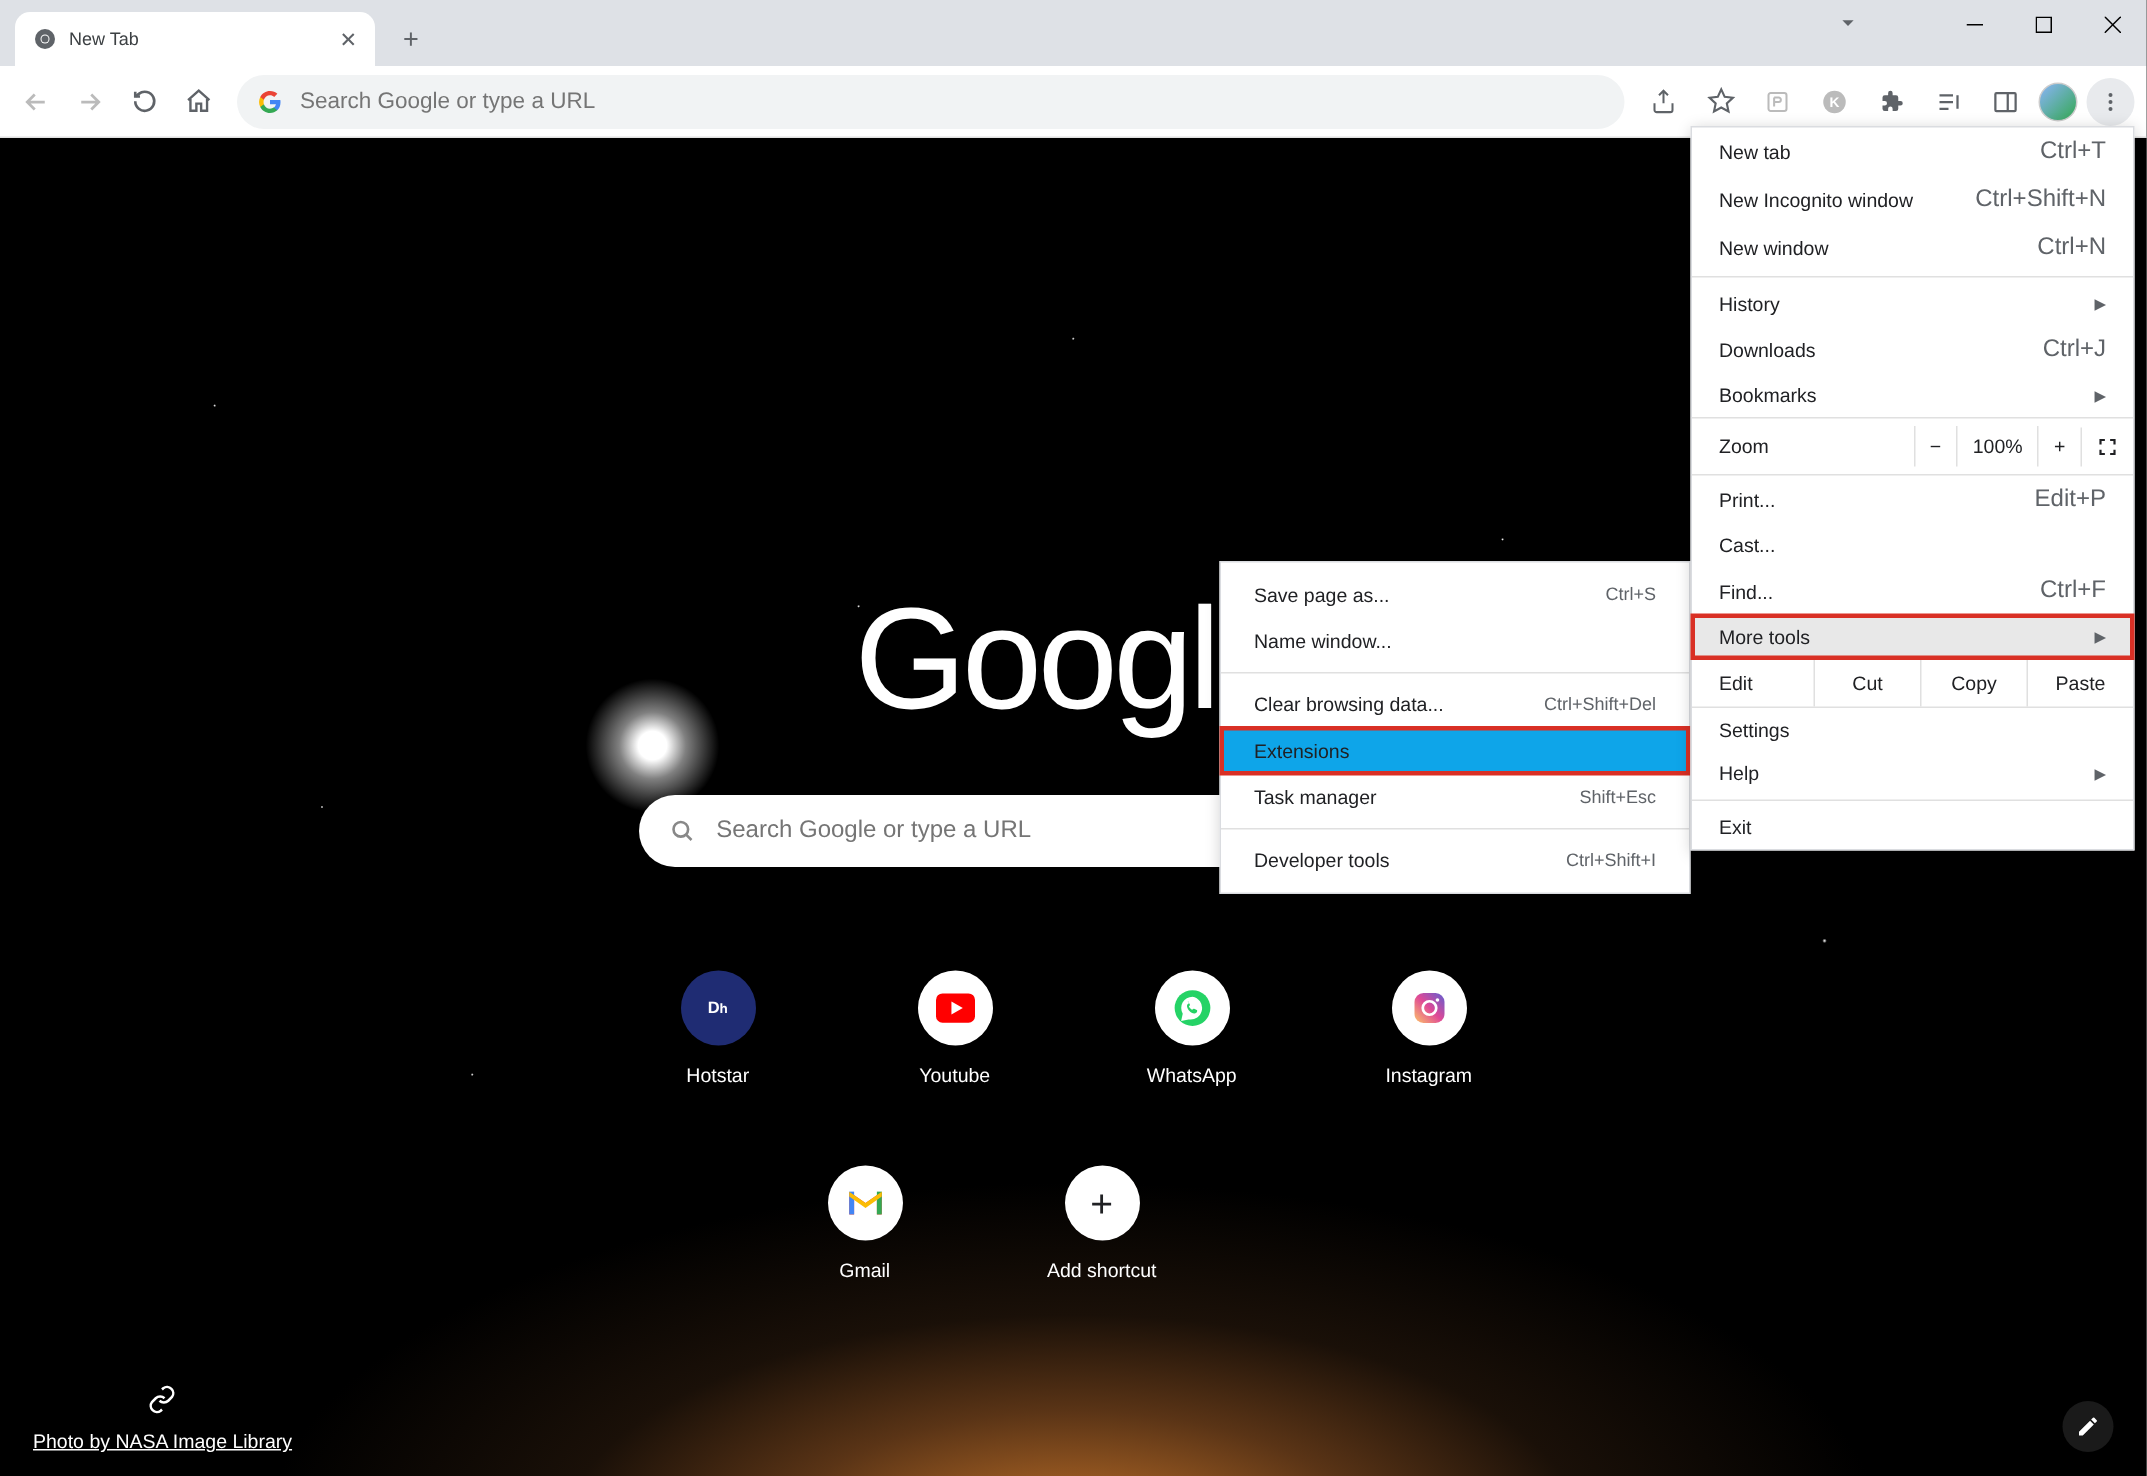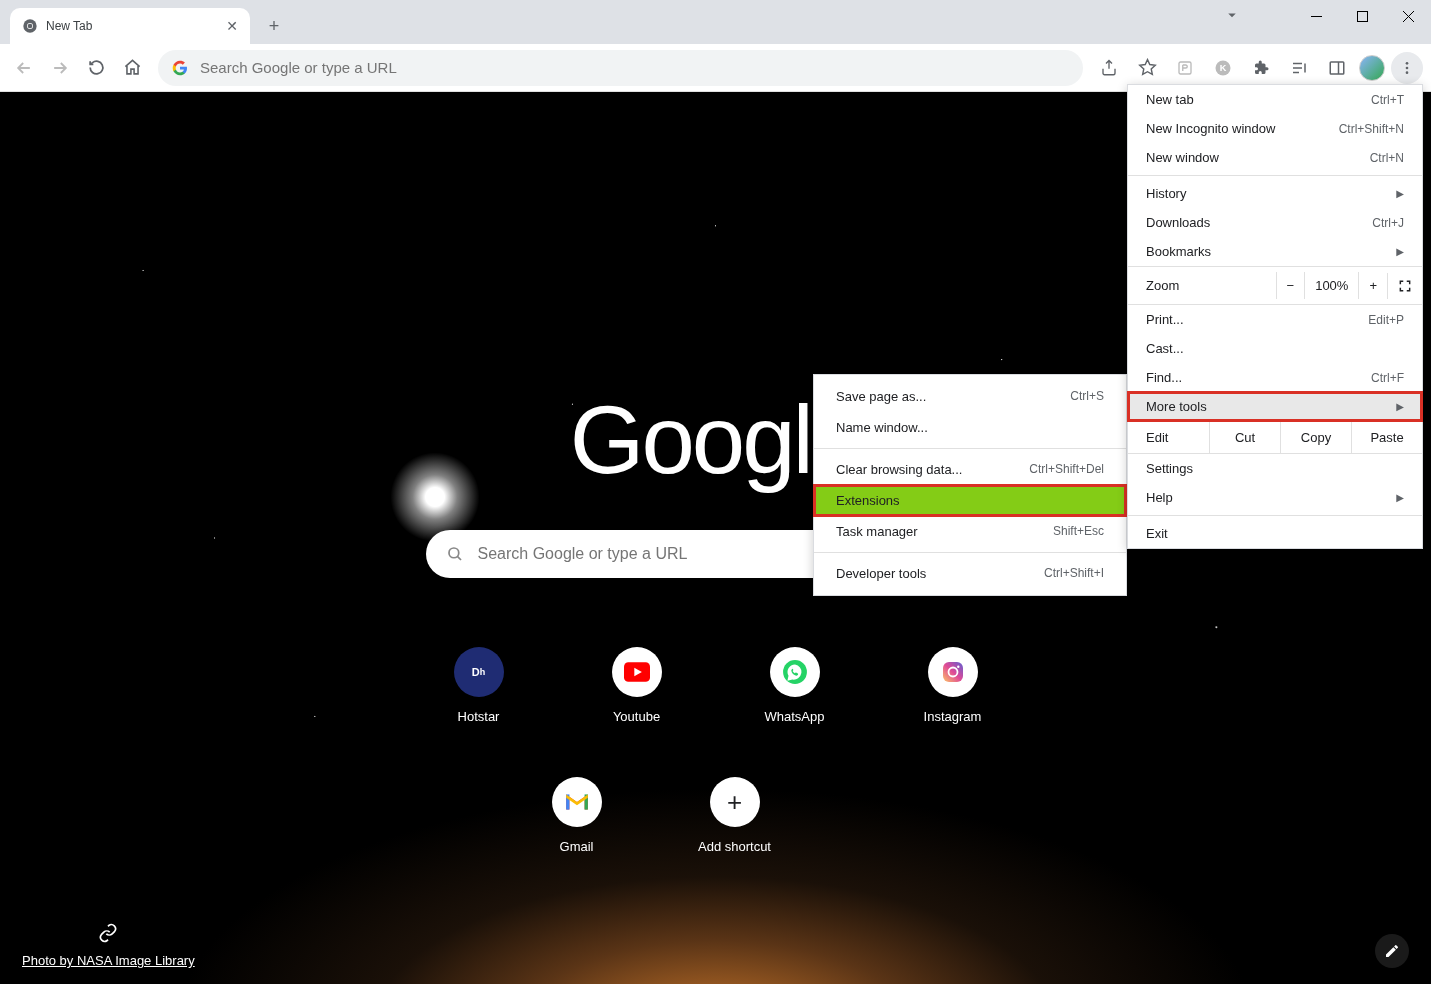--- a/index.html
+++ b/index.html
@@ -41,39 +41,39 @@
 .sc-icon { width: 50px; height: 50px; border-radius: 50%; background: #fff; display: flex; align-items: center; justify-content: center; margin-bottom: 12px; font-size: 24px; }
 .sc-label { font-size: 13px; color: #fff; white-space: nowrap; }
 
 .photo-credit { position: absolute; bottom: 16px; left: 22px; display: flex; align-items: center; gap: 10px; color: #fff; font-size: 13px; flex-direction: column; }
 .photo-credit a { color: #fff; text-decoration: underline; }
 .edit-btn { position: absolute; bottom: 16px; right: 22px; width: 34px; height: 34px; border-radius: 50%; background: rgba(255,255,255,.1); display: flex; align-items: center; justify-content: center; color: #fff; cursor: pointer; }
 
 
 .main-menu { position: absolute; top: 84px; right: 8px; width: 296px; background: #fff; box-shadow: 0 2px 10px rgba(0,0,0,.2); font-size: 13px; color: #202124; z-index: 100; border: 1px solid #dadce0; }
 .menu-item { display: flex; align-items: center; justify-content: space-between; padding: 7px 18px; cursor: pointer; }
-.menu-item .shortcut { color: #5f6368; font-size: 12px; }
+.menu-item .shortcut { color: #5f6368; font-size: 16px; }
 .menu-item .arrow { color: #5f6368; font-size: 10px; }
 .menu-sep { height: 1px; background: #e0e0e0; margin: 3px 0; }
 .menu-item.highlighted { background: #e8e8e8; outline: 3px solid #d93025; outline-offset: -2px; }
 .zoom-row { display: flex; align-items: center; padding: 5px 0 5px 18px; border-top: 1px solid #e0e0e0; border-bottom: 1px solid #e0e0e0; }
 .zoom-row .lbl { flex: 1; }
 .zoom-ctrl { display: flex; align-items: center; }
 .zoom-ctrl span, .zoom-ctrl div { padding: 6px 10px; border-left: 1px solid #e0e0e0; }
 .edit-row { display: flex; border-top: 1px solid #e0e0e0; border-bottom: 1px solid #e0e0e0; }
 .edit-row div { padding: 8px 0; text-align: center; border-right: 1px solid #e0e0e0; }
 .edit-row div:last-child { border-right: none; }
 .edit-row .lbl { width: 82px; text-align: left; padding-left: 18px; }
 .edit-row .act { flex: 1; cursor: pointer; }
 
 
 .sub-menu { position: absolute; top: 374px; right: 304px; width: 314px; background: #fff; box-shadow: 0 2px 10px rgba(0,0,0,.2); font-size: 13px; color: #202124; z-index: 99; border: 1px solid #dadce0; padding: 6px 0; margin-left: 33px; }
 .sub-item { display: flex; justify-content: space-between; padding: 8px 22px; cursor: pointer; }
 .sub-item.disabled { color: #aaa; cursor: default; }
-.sub-item.highlighted2 { background: #84cc16; outline: 3px solid #d93025; outline-offset: -2px; }
+.sub-item.highlighted2 { background: #0ea5e9; outline: 3px solid #d93025; outline-offset: -2px; }
 .sub-item .shortcut { color: #5f6368; font-size: 12px; }
 .sub-sep { height: 1px; background: #e0e0e0; margin: 5px 0; }
 
 svg { display: block; }
 </style>
 </head>
 <body>
 
 <div class="titlebar">
   <div class="tab">

